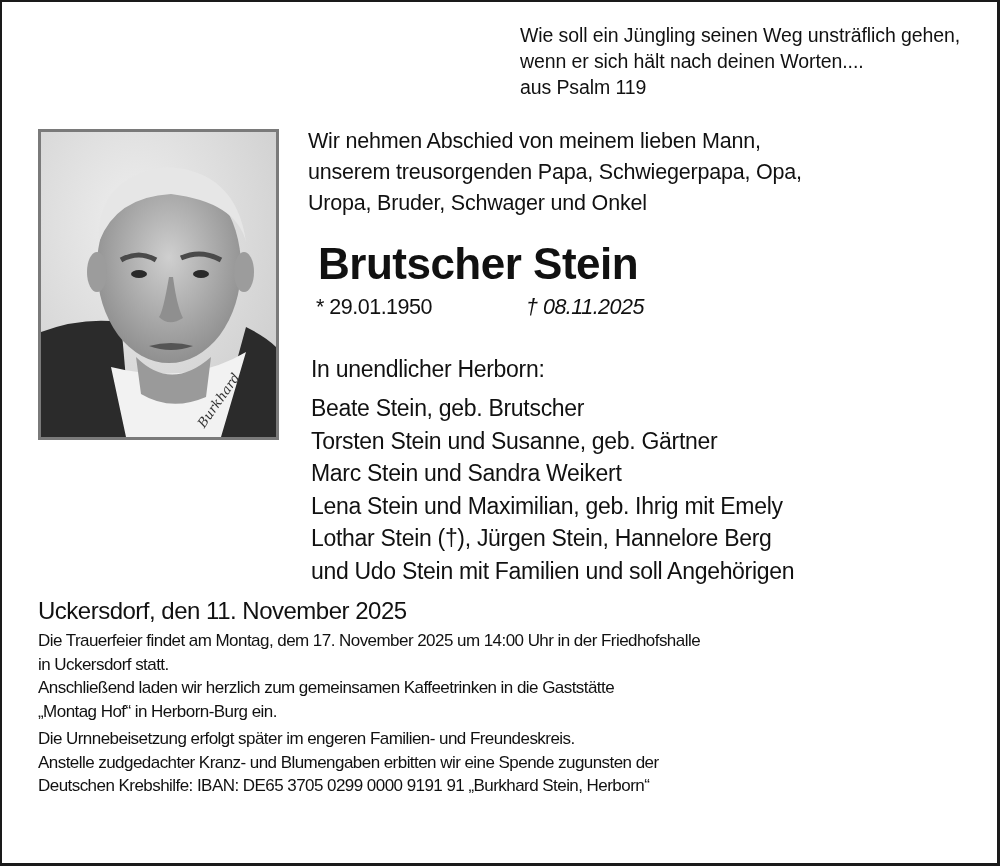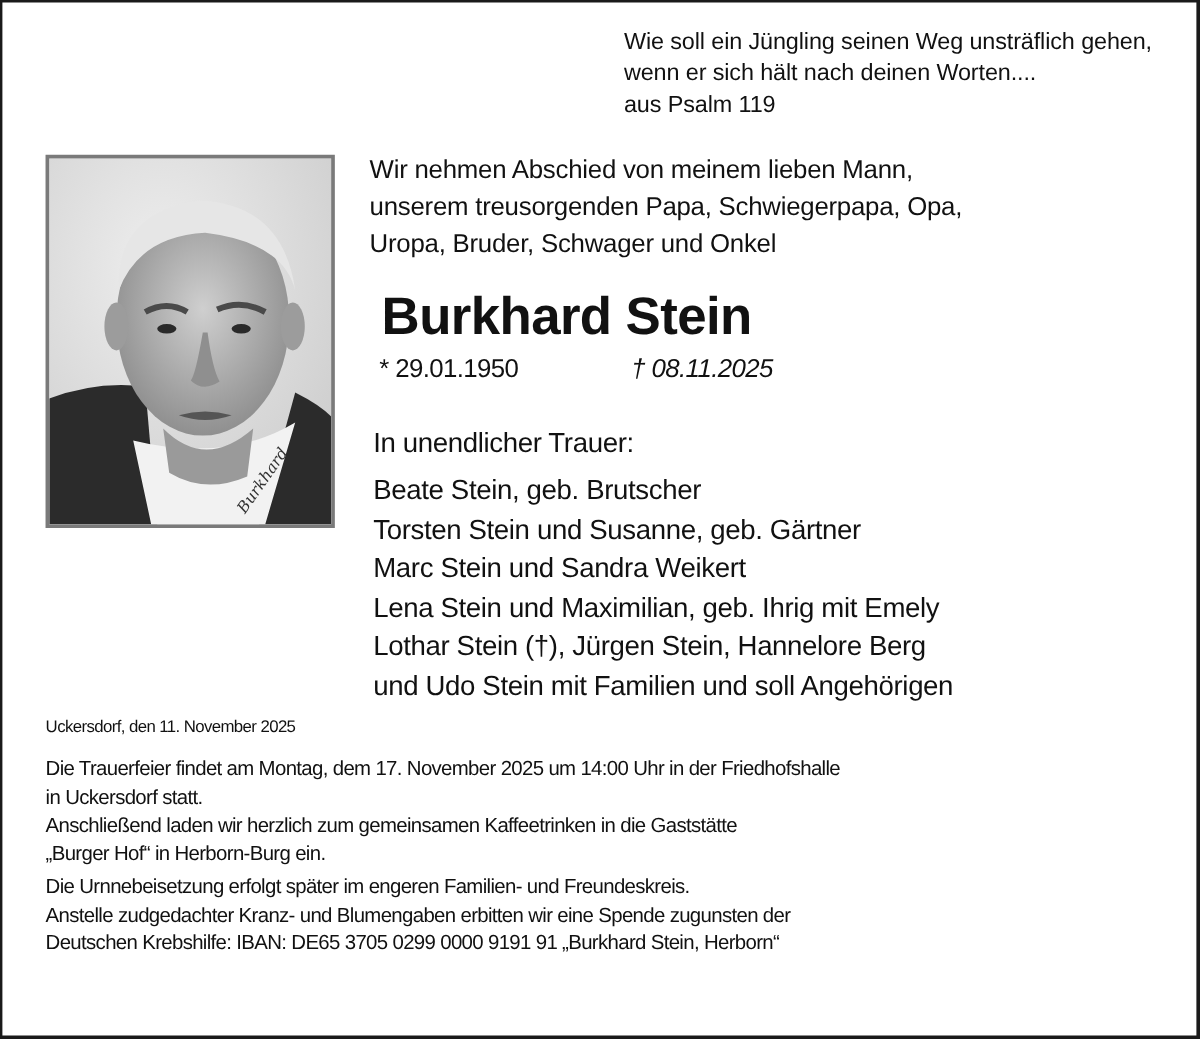--- a/index.html
+++ b/index.html
@@ -32,21 +32,21 @@
   .died { position: absolute; left: 526px; top: 295px; font-size: 21.5px; letter-spacing: -0.5px; font-style: italic; }
   .mourning-title {
     position: absolute; left: 311px; top: 356px; font-size: 23px; letter-spacing: -0.3px;
   }
   .mourners {
     position: absolute; left: 311px; top: 392px; margin: 0; padding: 0; list-style: none;
     font-size: 23px; line-height: 32.5px; letter-spacing: -0.3px;
   }
   .mourners li { white-space: nowrap; }
   .place-date {
-    position: absolute; left: 38px; top: 597px; font-size: 14px; letter-spacing: -0.5px;
+    position: absolute; left: 38px; top: 597px; font-size: 24px; letter-spacing: -0.5px;
   }
   .details {
     position: absolute; left: 38px; top: 629px; font-size: 17px; line-height: 23.5px;
     letter-spacing: -0.55px;
   }
   .details p { margin: 0 0 4px 0; }
   .details span { display: block; white-space: nowrap; }
 </style>
 </head>
 <body>
@@ -100,41 +100,41 @@
     <text x="138" y="292" transform="rotate(-55 155 270)" font-size="13" font-style="italic" fill="#333" font-family="DejaVu Serif, serif">Burkhard</text>
   </svg>
 </div>
 
 <div class="intro">
   <div>Wir nehmen Abschied von meinem lieben Mann,</div>
   <div>unserem treusorgenden Papa, Schwiegerpapa, Opa,</div>
   <div>Uropa, Bruder, Schwager und Onkel</div>
 </div>
 
-<div class="name">Burkhard Stein</div>
+<div class="name">Brutscher Stein</div>
 <div class="born">* 29.01.1950</div>
 <div class="died">† 08.11.2025</div>
 
-<div class="mourning-title">In unendlicher Trauer:</div>
+<div class="mourning-title">In unendlicher Herborn:</div>
 <ul class="mourners">
   <li>Beate Stein, geb. Brutscher</li>
   <li>Torsten Stein und Susanne, geb. Gärtner</li>
   <li>Marc Stein und Sandra Weikert</li>
   <li>Lena Stein und Maximilian, geb. Ihrig mit Emely</li>
   <li>Lothar Stein (†), Jürgen Stein, Hannelore Berg</li>
   <li>und Udo Stein mit Familien und soll Angehörigen</li>
 </ul>
 
 <div class="place-date">Uckersdorf, den 11. November 2025</div>
 
 <div class="details">
   <p>
     <span>Die Trauerfeier findet am Montag, dem 17. November 2025 um 14:00 Uhr in der Friedhofshalle</span>
     <span>in Uckersdorf statt.</span>
     <span>Anschließend laden wir herzlich zum gemeinsamen Kaffeetrinken in die Gaststätte</span>
-    <span>„Burger Hof“ in Herborn-Burg ein.</span>
+    <span>„Montag Hof“ in Herborn-Burg ein.</span>
   </p>
   <p>
     <span>Die Urnnebeisetzung erfolgt später im engeren Familien- und Freundeskreis.</span>
     <span>Anstelle zudgedachter Kranz- und Blumengaben erbitten wir eine Spende zugunsten der</span>
     <span>Deutschen Krebshilfe: IBAN: DE65 3705 0299 0000 9191 91 „Burkhard Stein, Herborn“</span>
   </p>
 </div>
 
 </body></html>

